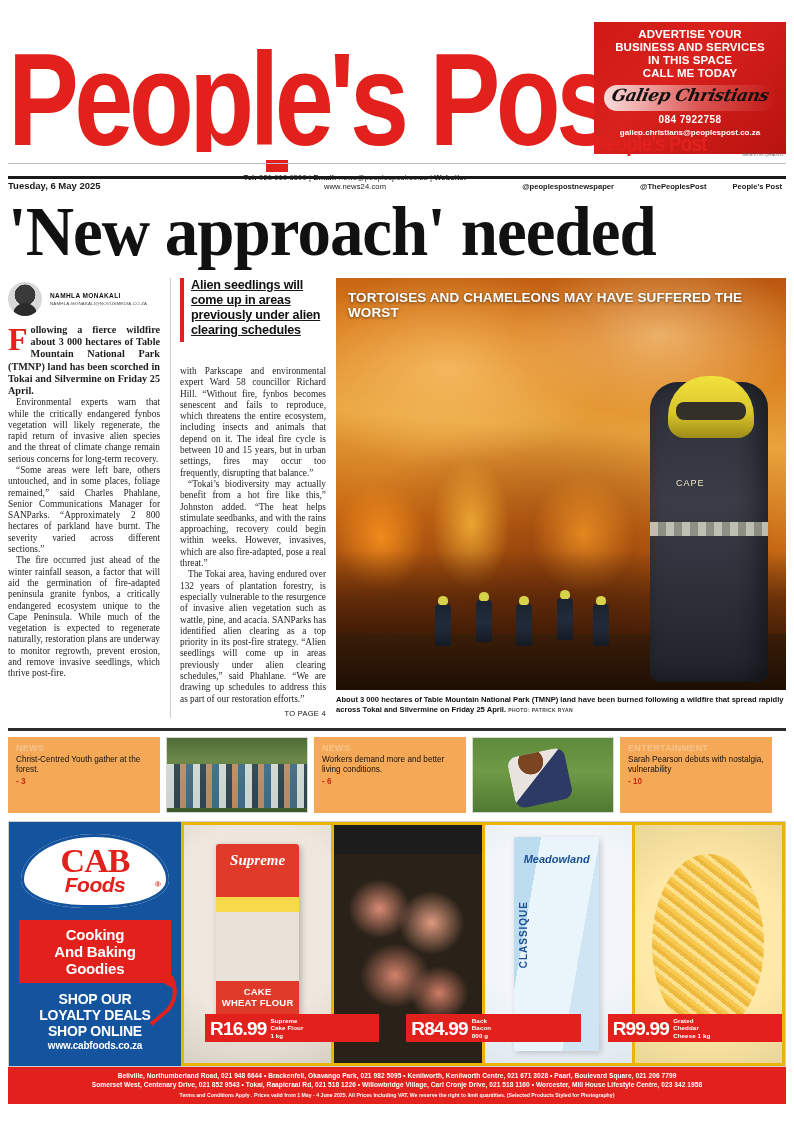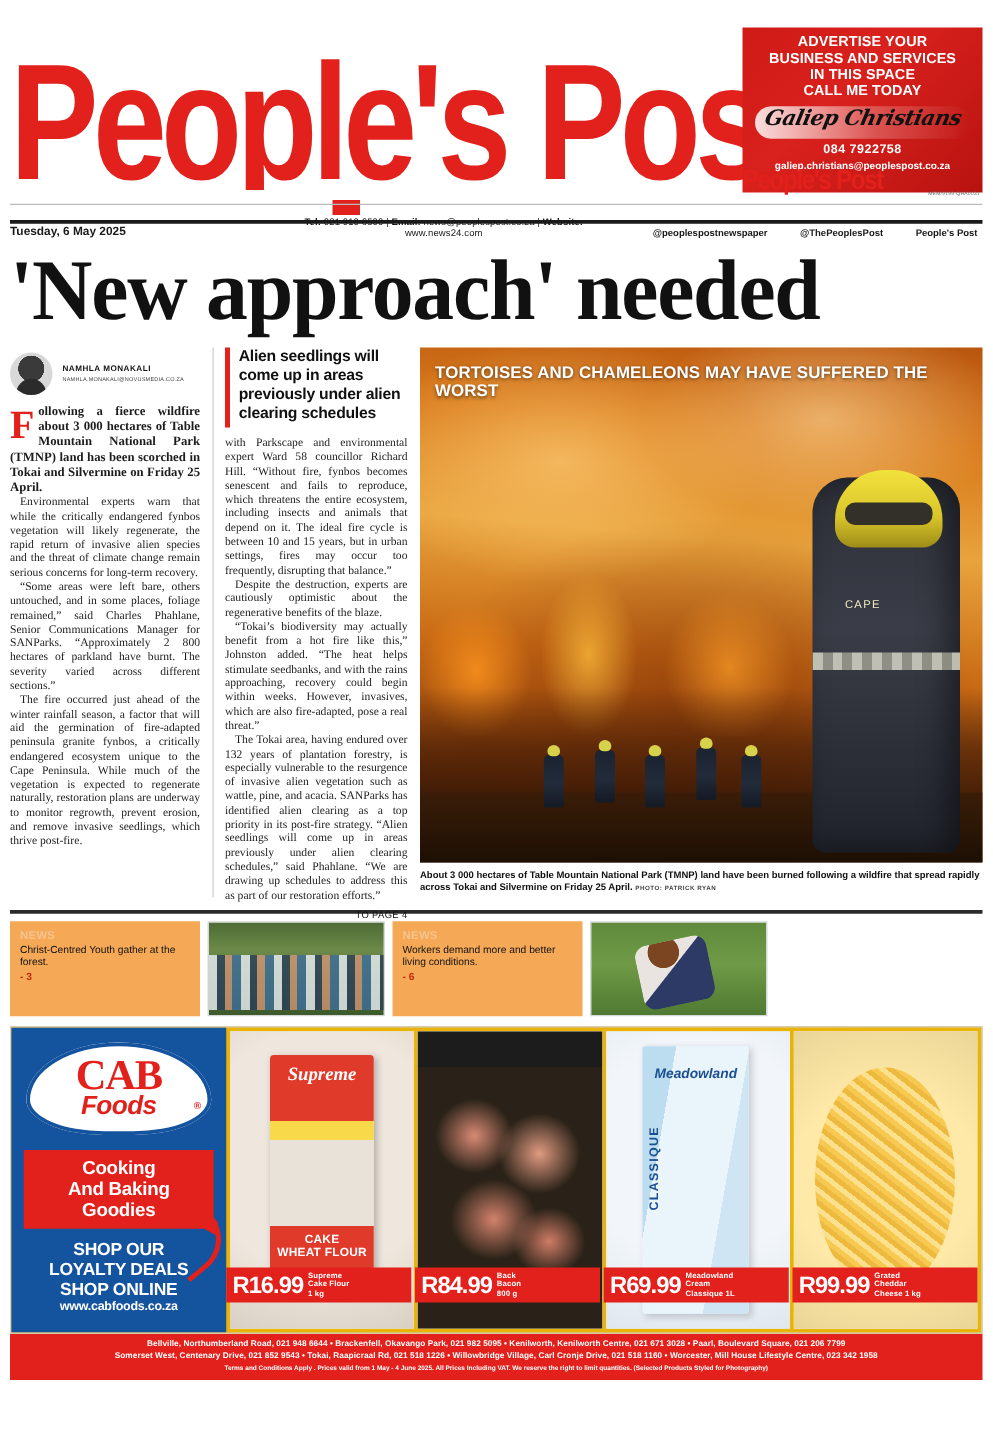--- a/index.html
+++ b/index.html
@@ -283,21 +283,22 @@
     font-weight: bold;
     font-size: 32px;
     line-height: 26px;
     color: #e2211c;
     padding: 2px 3px 0 0;
   }
 
   .pullquote {
     border-left: 4px solid #e2211c;
     padding: 0 0 4px 7px;
-    margin-bottom: 8px;
+    margin-bottom: 24px;
+    text-decoration: underline;
   }
   .pullquote-text {
     font-family: "Liberation Sans", sans-serif;
     font-weight: bold;
     font-size: 12.6px;
     line-height: 15px;
     color: #111;
     letter-spacing: -0.2px;
   }
   .topage {
@@ -698,20 +699,21 @@
   .price-box {
     flex: 1;
     background: #e2211c;
     display: flex;
     align-items: center;
     gap: 4px;
     padding: 3px 5px;
     box-sizing: border-box;
     color: #fff;
     height: 28px;
+    margin-left: 24px;
   }
   .price-amount {
     font-weight: bold;
     font-size: 19px;
     letter-spacing: -0.8px;
     line-height: 19px;
   }
   .price-desc {
     font-weight: bold;
     font-size: 6.2px;
@@ -807,21 +809,20 @@
         <p>The fire occurred just ahead of the winter rainfall season, a factor that will aid the germination of fire-adapted peninsula granite fynbos, a critically endangered ecosystem unique to the Cape Peninsula. While much of the vegetation is expected to regenerate naturally, restoration plans are underway to monitor regrowth, prevent erosion, and remove invasive seedlings, which thrive post-fire.</p>
       </div>
     </div>
 
     <div class="col second">
       <div class="pullquote">
         <div class="pullquote-text">Alien seedlings will come up in areas previously under alien clearing schedules</div>
       </div>
       <div class="body-text">
         <p class="noindent">with Parkscape and environmental expert Ward 58 councillor Richard Hill. “Without fire, fynbos becomes senescent and fails to reproduce, which threatens the entire ecosystem, including insects and animals that depend on it. The ideal fire cycle is between 10 and 15 years, but in urban settings, fires may occur too frequently, disrupting that balance.”</p>
-        <p>Despite the destruction, experts are cautiously optimistic about the regenerative benefits of the blaze.</p>
         <p>“Tokai’s biodiversity may actually benefit from a hot fire like this,” Johnston added. “The heat helps stimulate seedbanks, and with the rains approaching, recovery could begin within weeks. However, invasives, which are also fire-adapted, pose a real threat.”</p>
         <p>The Tokai area, having endured over 132 years of plantation forestry, is especially vulnerable to the resurgence of invasive alien vegetation such as wattle, pine, and acacia. SANParks has identified alien clearing as a top priority in its post-fire strategy. “Alien seedlings will come up in areas previously under alien clearing schedules,” said Phahlane. “We are drawing up schedules to address this as part of our restoration efforts.”</p>
       </div>
       <div class="topage">TO PAGE 4</div>
     </div>
 
     <div class="photo-col">
       <div class="photo">
         <div class="smoke"></div>
         <div class="flames"></div>
@@ -854,20 +855,25 @@
       <div class="teaser-text">Christ-Centred Youth gather at the forest.</div>
       <div class="teaser-page">- 3</div>
     </div>
     <div class="teaser-photo tp-youth"></div>
     <div class="teaser-card">
       <div class="teaser-kicker">NEWS</div>
       <div class="teaser-text">Workers demand more and better living conditions.</div>
       <div class="teaser-page">- 6</div>
     </div>
     <div class="teaser-photo tp-grass"></div>
+    <div class="teaser-card">
+      <div class="teaser-kicker">ENTERTAINMENT</div>
+      <div class="teaser-text">Sarah Pearson debuts with nostalgia, vulnerability</div>
+      <div class="teaser-page">- 10</div>
+    </div>
   </div>
 
   <div class="advert">
     <div class="cab-panel">
       <div class="cab-logo">
         <div class="cab-word">CAB</div>
         <div class="foods-word">Foods</div>
         <div class="reg">®</div>
       </div>
       <div class="cab-tag">
@@ -923,28 +929,20 @@
       </div>
       <div class="price-box">
         <div class="price-amount">R84.99</div>
         <div class="price-desc">
           <div>Back</div>
           <div>Bacon</div>
           <div>800 g</div>
         </div>
       </div>
       <div class="price-box">
-        <div class="price-amount">R69.99</div>
-        <div class="price-desc">
-          <div>Meadowland</div>
-          <div>Cream</div>
-          <div>Classique 1L</div>
-        </div>
-      </div>
-      <div class="price-box">
         <div class="price-amount">R99.99</div>
         <div class="price-desc">
           <div>Grated</div>
           <div>Cheddar</div>
           <div>Cheese 1 kg</div>
         </div>
       </div>
     </div>
   </div>
 

